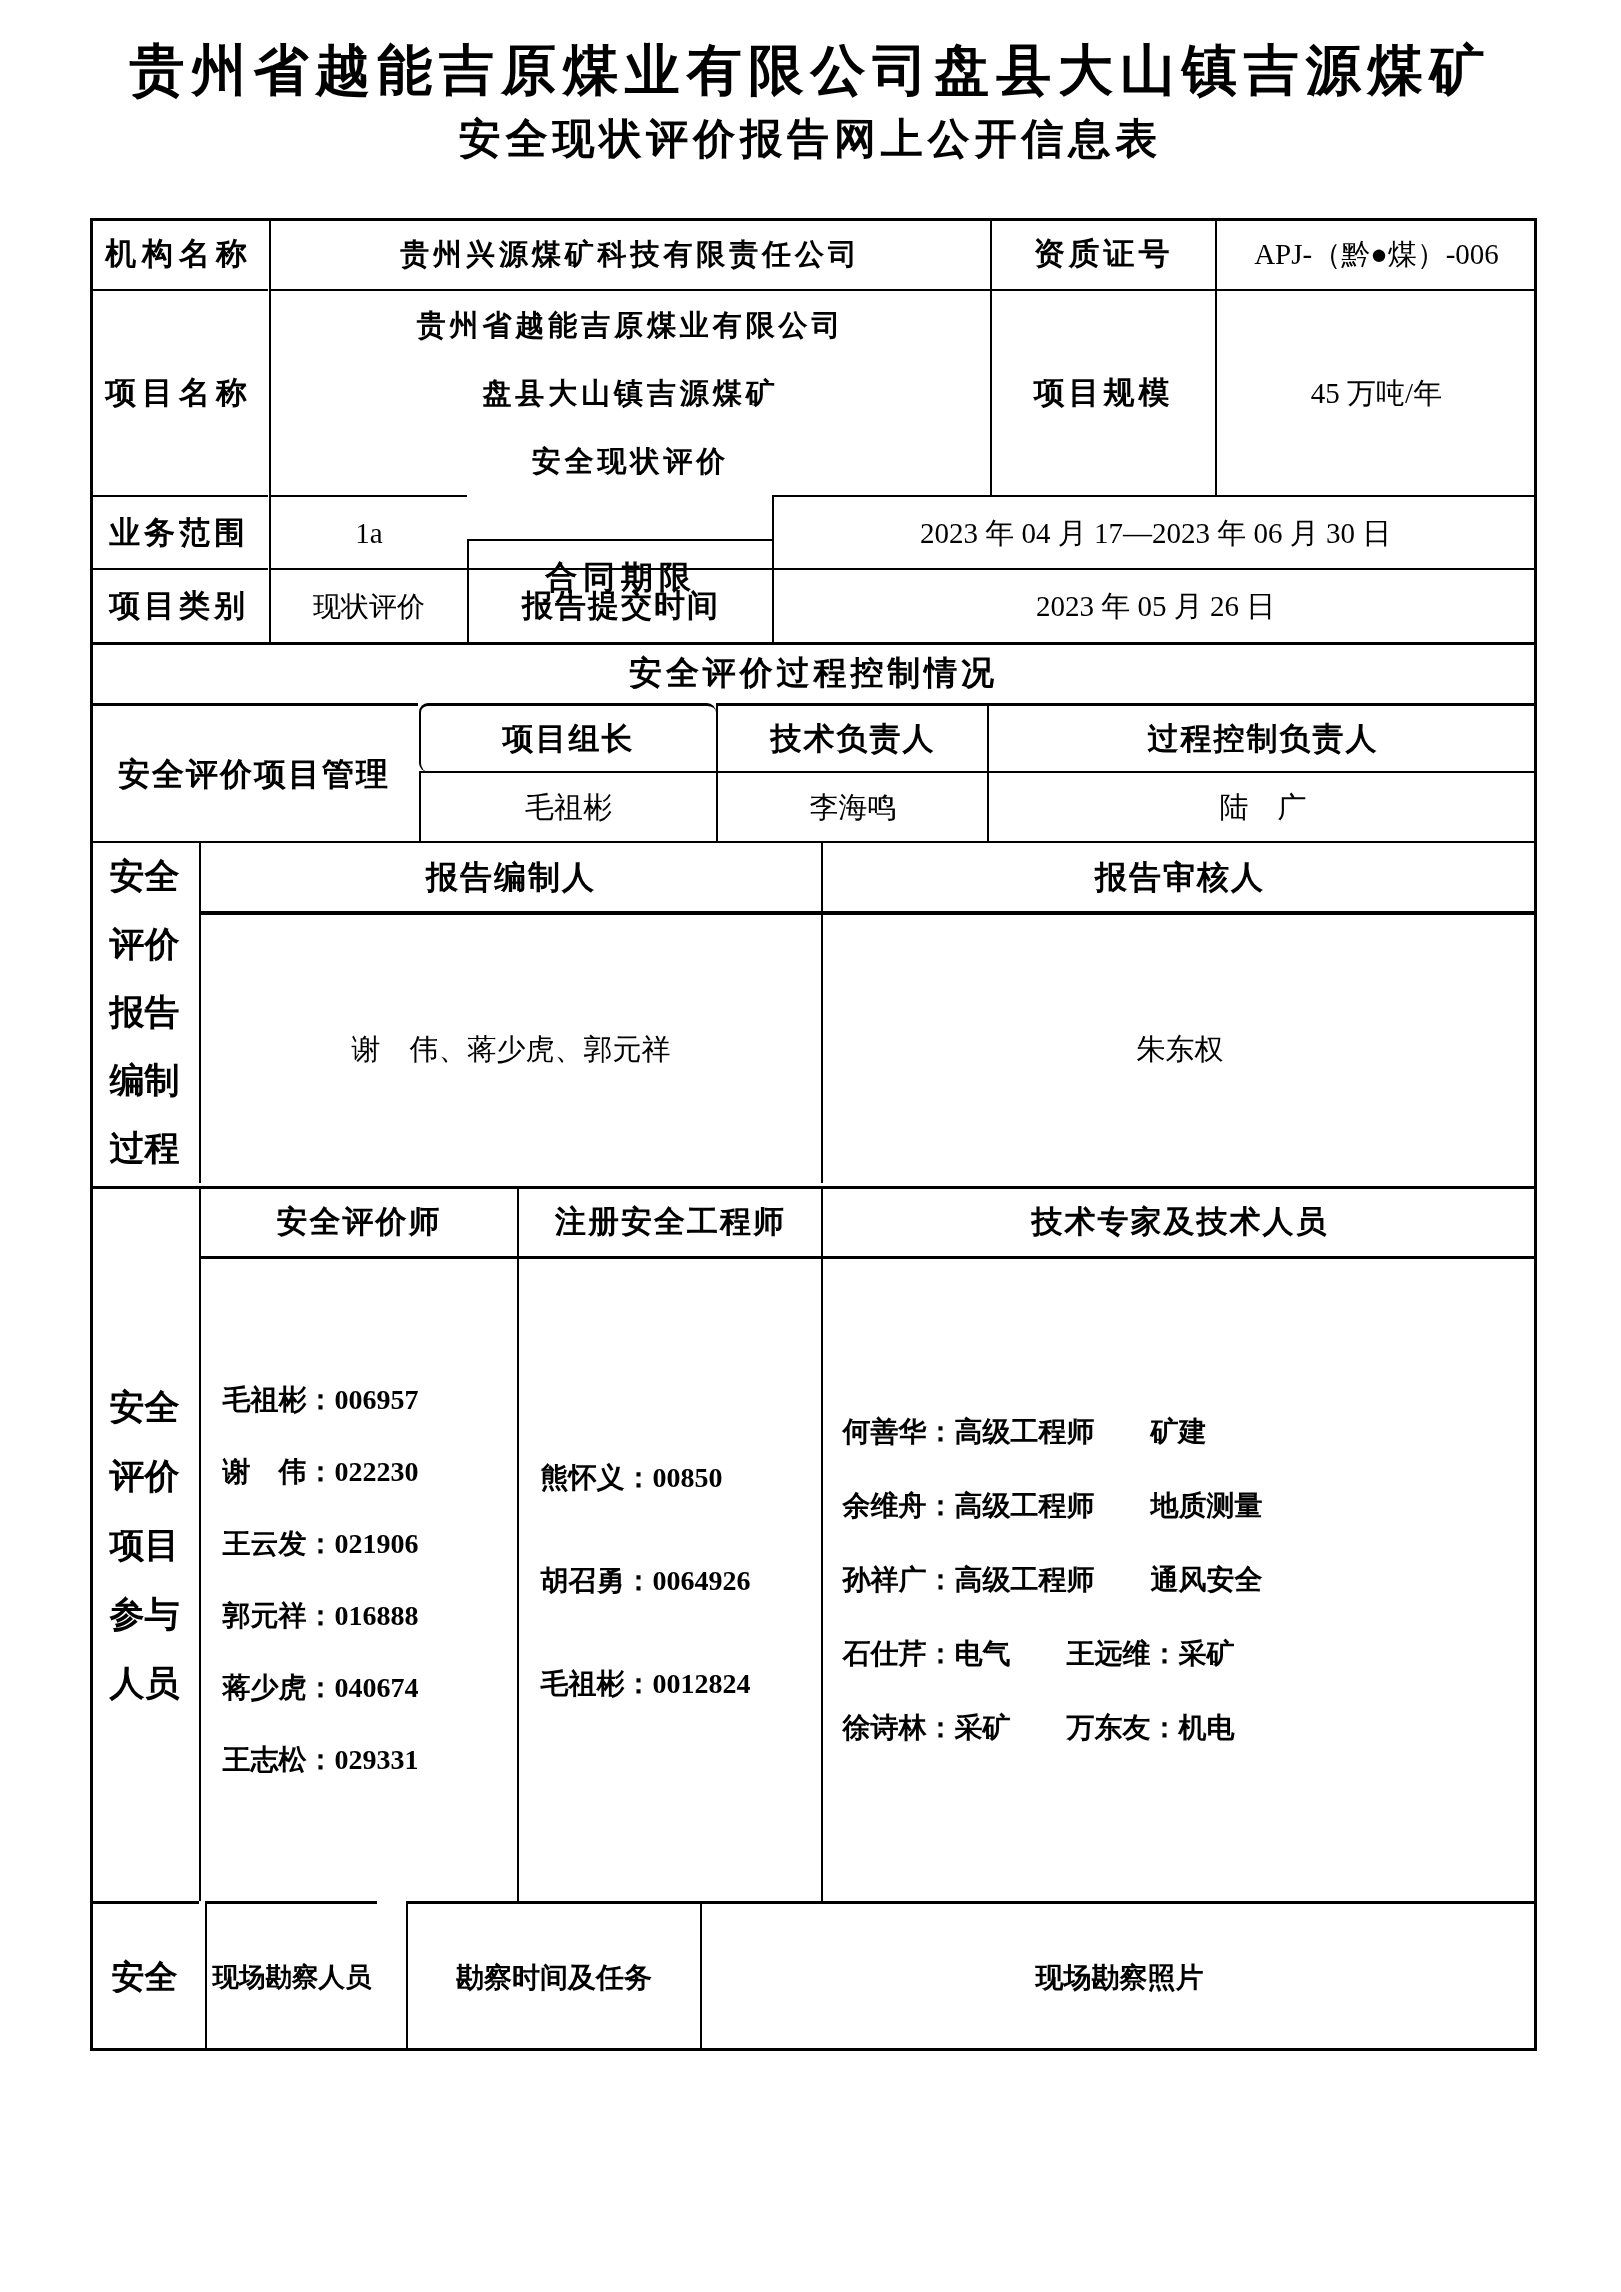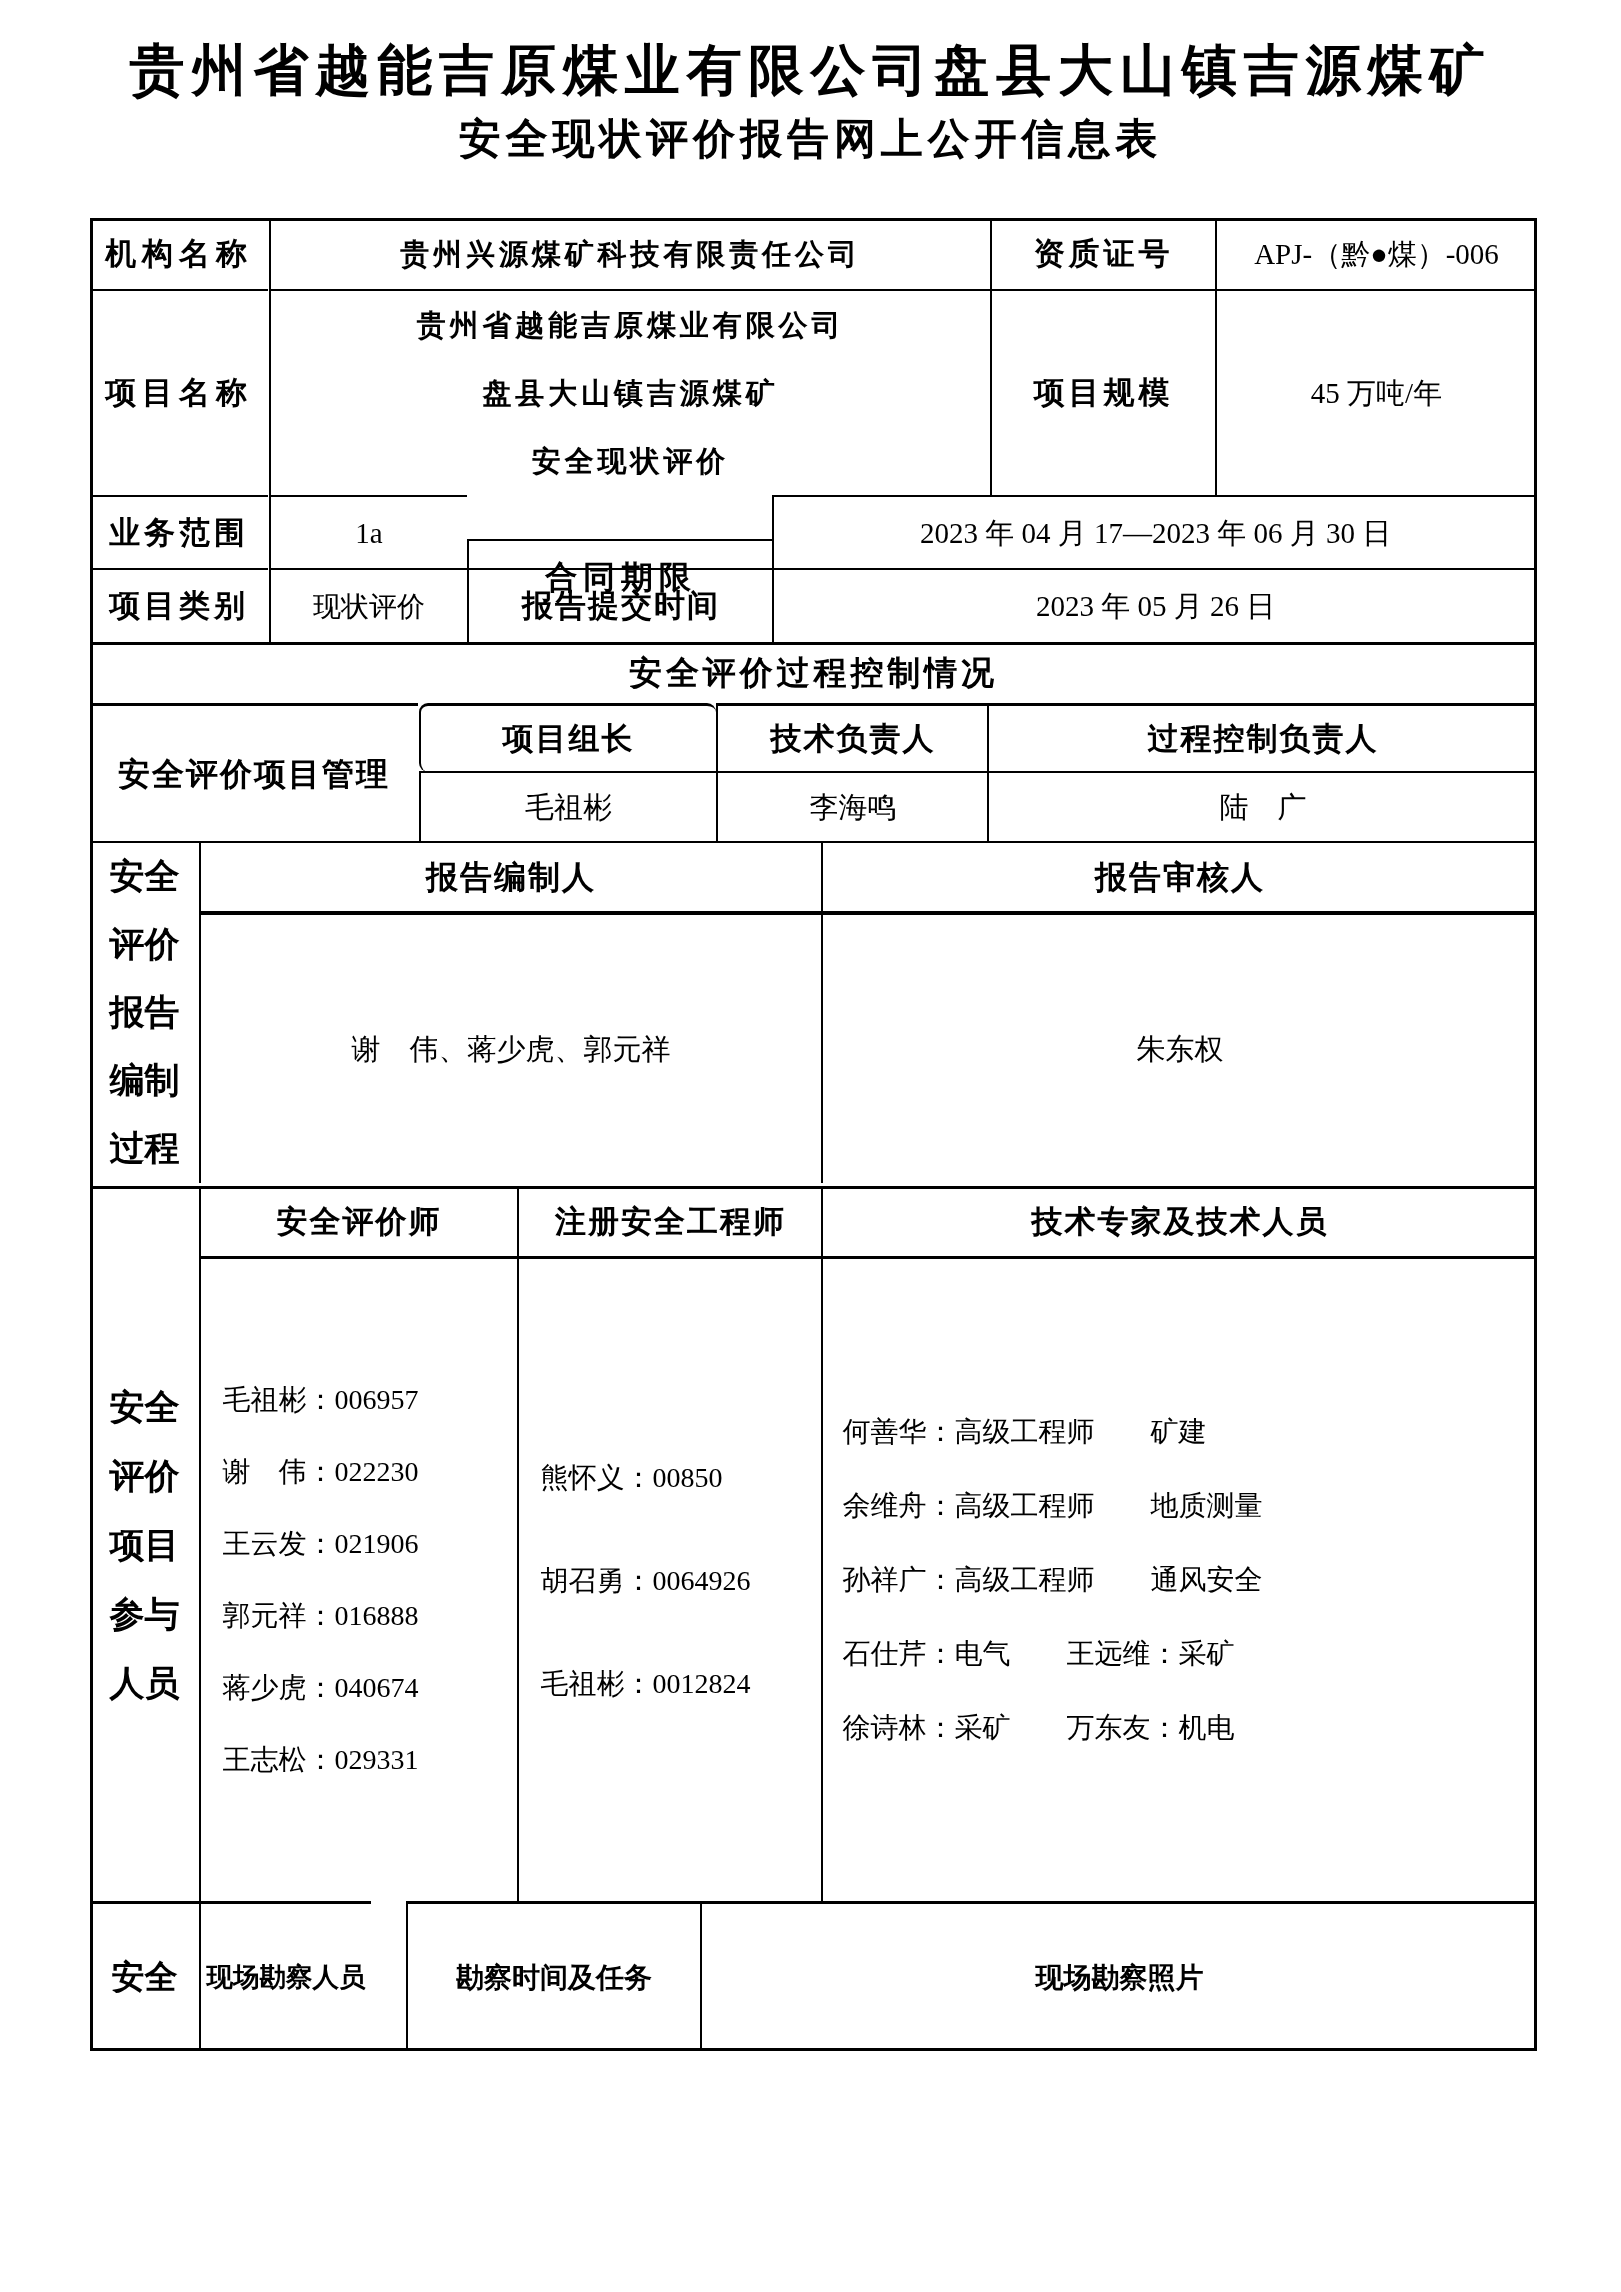--- a/index.html
+++ b/index.html
@@ -39,21 +39,21 @@
   .f30{font-size:29px;}
   .f32{font-size:31px;}
   .f33{font-size:32px;}
   .f34{font-size:33px;}
   .f36{font-size:35px;}
   .ls2{letter-spacing:2px;}
   .ls4{letter-spacing:3.9px;}
   .ls6{letter-spacing:5.9px;}
   .col{flex-direction:column;}
   .around{justify-content:space-around;}
-  .leftalign{align-items:flex-start;text-align:left;}
+  .leftalign{align-items:flex-start;text-align:left;font-weight:bold;}
 </style>
 </head>
 <body>
 
 <div class="page">
 
   <div class="titles">
     <div class="title">贵州省越能吉原煤业有限公司盘县大山镇吉源煤矿</div>
     <div class="subtitle">安全现状评价报告网上公开信息表</div>
   </div>
@@ -132,18 +132,18 @@
   </div>
   <div class="cell col leftalign f29" style="left:821px;top:1256px;width:716px;height:645px;border-top-width:3.9px;border-left-width:2px;padding-left:19.6px;line-height:74px;">
     <div>何善华：高级工程师　　矿建</div>
     <div>余维舟：高级工程师　　地质测量</div>
     <div>孙祥广：高级工程师　　通风安全</div>
     <div>石仕芹：电气　　王远维：采矿</div>
     <div>徐诗林：采矿　　万东友：机电</div>
   </div>
 
   <div class="cell b f34" style="left:90px;top:1901px;width:109px;height:150px;border-top-width:3.9px;">安全</div>
-  <div class="cell b f27" style="left:199px;top:1901px;width:172px;height:150px;border-top-width:3.9px;border-left-width:2px;">现场勘察人员</div>
+  <div class="cell b f27" style="left:205px;top:1901px;width:172px;height:150px;border-top-width:3.9px;border-left-width:2px;">现场勘察人员</div>
   <div class="cell b f29" style="left:406px;top:1901px;width:294px;height:150px;border-top-width:3.9px;border-left-width:2px;">勘察时间及任务</div>
   <div class="cell b f29" style="left:700px;top:1901px;width:837px;height:150px;border-top-width:3.9px;border-left-width:2px;">现场勘察照片</div>
 
 </div>
 
 
 </body></html>

